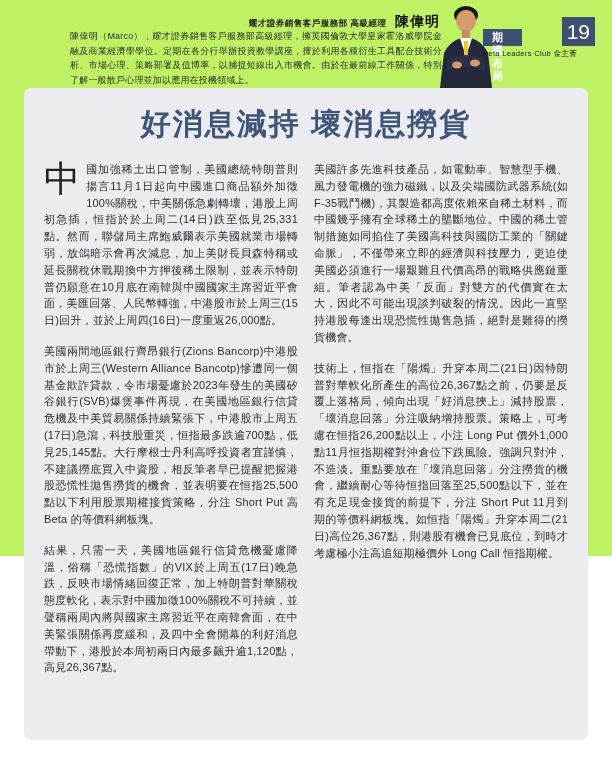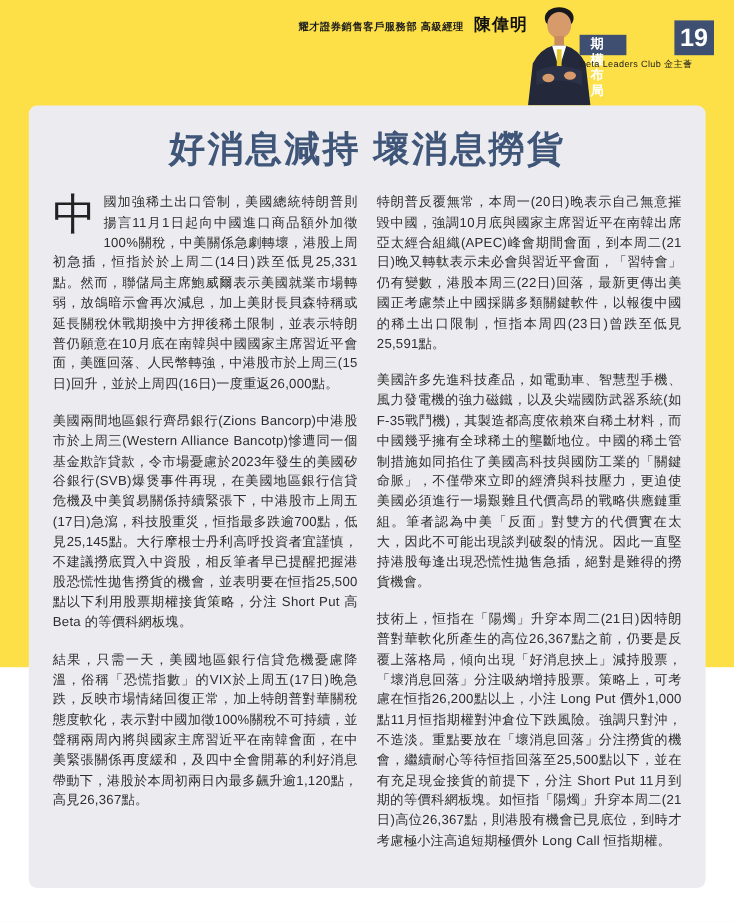--- a/index.html
+++ b/index.html
@@ -5,38 +5,38 @@
   :root{
     --navy:#3e4f72;
     --title-navy:#3f5679;
     --panel-bg:#ecebef;
     --text:#2e2e2e;
     --tie-yellow:#e6c92e;
   }
   *{margin:0;padding:0;box-sizing:border-box;}
   html,body{width:612px;height:768px;background:#fff;overflow:hidden;}
   body{font-family:"Liberation Sans","DejaVu Sans",sans-serif;color:var(--text);}
-  .page{position:relative;width:612px;height:556px;background:#fde047;}
+  .page{position:relative;width:612px;height:556px;background:#bef264;}
 
   
   header{position:absolute;top:0;left:0;width:612px;height:88px;}
   .byline-line{position:absolute;top:12px;left:70px;width:370px;text-align:right;white-space:nowrap;}
   .byline-line .role{font-size:8.5px;font-weight:bold;color:#1c1c1c;letter-spacing:.5px;}
   .byline-line .name{font-size:14px;font-weight:bold;color:#111;margin-left:4px;letter-spacing:1px;}
   .bio{position:absolute;top:29px;left:70px;width:372px;font-size:9px;line-height:14.5px;
        text-align:justify;color:#2b2b2b;letter-spacing:.2px;}
 
   .photo{position:absolute;top:3px;left:437px;width:58px;height:85px;}
   .photo svg{display:block;width:100%;height:100%;}
 
   .badge-group{position:absolute;top:17px;left:483px;width:112px;}
   .badge-boxes{display:flex;align-items:flex-end;gap:40px;}
   .badge-label{background:var(--navy);color:#fff;font-size:11px;font-weight:bold;
                letter-spacing:4px;padding:2px 6px 2px 9px;height:17px;line-height:13px;}
-  .badge-number{background:var(--navy);color:#fff;font-size:21px;font-weight:bold;
+  .badge-number{background:var(--navy);color:#fff;font-size:21px;font-weight:normal;
                 padding:2px 5px 1px 5px;height:29px;line-height:26px;}
   .club-caption{margin-top:3px;font-size:7.6px;color:#1d1d1d;letter-spacing:.3px;white-space:nowrap;}
 
   
   .panel{position:absolute;top:88px;left:24px;width:564px;height:652px;
          background:var(--panel-bg);border-radius:7px;overflow:hidden;padding:14px 20px 4px 20px;}
   h1{font-size:30px;font-weight:bold;color:var(--title-navy);text-align:center;
      letter-spacing:2px;margin:2px 0 16px 0;}
   .columns{display:flex;gap:16px;}
   .col{flex:1;min-width:0;}
@@ -51,20 +51,21 @@
 
 <div class="page" data-interactable="false">
 
   <header data-interactable="false">
 
     <div class="byline-line" data-interactable="false">
       <span class="role" data-interactable="false">耀才證券銷售客戶服務部 高級經理</span>
       <span class="name" data-interactable="false">陳偉明</span>
     </div>
 
+    <p class="bio" data-interactable="false">陳偉明（Marco），耀才證券銷售客戶服務部高級經理，擁英國倫敦大學皇家霍洛威學院金融及商業經濟學學位。定期在各分行舉辦投資教學講座，擅於利用各種衍生工具配合技術分析、市場心理、策略部署及值博率，以捕捉短線出入市機會。由於在最前線工作關係，特別了解一般散戶心理並加以應用在投機領域上。</p>
 
     <div class="photo" data-interactable="false">
       <svg viewBox="0 0 58 85" xmlns="http://www.w3.org/2000/svg" data-interactable="false">
         <ellipse cx="29" cy="12" rx="12" ry="9" fill="#17181c"></ellipse>
         <ellipse cx="29" cy="18" rx="10" ry="11" fill="#d79a6a"></ellipse>
         <rect x="25" y="27" width="8" height="8" fill="#c98c5e"></rect>
         <path d="M3,85 L7,50 Q13,38 24,35 L34,35 Q45,38 51,50 L55,85 Z" fill="#23283a"></path>
         <polygon points="23,35 35,35 29,54" fill="#ffffff"></polygon>
         <polygon points="27,38 31,38 31,58 27,58" fill="#e6c92e"></polygon>
         <path d="M10,56 Q29,48 48,56 L48,68 Q29,60 10,68 Z" fill="#2b3147"></path>
@@ -89,21 +90,20 @@
 
     <div class="columns" data-interactable="false">
 
       <div class="col" data-interactable="false">
         <p data-interactable="false"><span class="dropcap" data-interactable="false">中</span><span data-interactable="false">國加強稀土出口管制，美國總統特朗普則揚言11月1日起向中國進口商品額外加徵100%關稅，中美關係急劇轉壞，港股上周初急插，恒指於於上周二(14日)跌至低見25,331點。然而，聯儲局主席鮑威爾表示美國就業市場轉弱，放鴿暗示會再次減息，加上美財長貝森特稱或延長關稅休戰期換中方押後稀土限制，並表示特朗普仍願意在10月底在南韓與中國國家主席習近平會面，美匯回落、人民幣轉強，中港股市於上周三(15日)回升，並於上周四(16日)一度重返26,000點。</span></p>
         <p data-interactable="false">美國兩間地區銀行齊昂銀行(Zions Bancorp)中港股市於上周三(Western Alliance Bancotp)慘遭同一個基金欺詐貸款，令市場憂慮於2023年發生的美國矽谷銀行(SVB)爆煲事件再現，在美國地區銀行信貸危機及中美貿易關係持續緊張下，中港股市上周五(17日)急瀉，科技股重災，恒指最多跌逾700點，低見25,145點。大行摩根士丹利高呼投資者宜謹慎，不建議撈底買入中資股，相反筆者早已提醒把握港股恐慌性拋售撈貨的機會，並表明要在恒指25,500點以下利用股票期權接貨策略，分注 Short Put 高 Beta 的等價科網板塊。</p>
         <p data-interactable="false">結果，只需一天，美國地區銀行信貸危機憂慮降溫，俗稱「恐慌指數」的VIX於上周五(17日)晚急跌，反映市場情緒回復正常，加上特朗普對華關稅態度軟化，表示對中國加徵100%關稅不可持續，並聲稱兩周內將與國家主席習近平在南韓會面，在中美緊張關係再度緩和，及四中全會開幕的利好消息帶動下，港股於本周初兩日內最多飆升逾1,120點，高見26,367點。</p>
       </div>
 
       <div class="col" data-interactable="false">
-        <p data-interactable="false">特朗普反覆無常，本周一(20日)晚表示自己無意摧毀中國，強調10月底與國家主席習近平在南韓出席亞太經合組織(APEC)峰會期間會面，到本周二(21日)晚又轉軚表示未必會與習近平會面，「習特會」仍有變數，港股本周三(22日)回落，最新更傳出美國正考慮禁止中國採購多類關鍵軟件，以報復中國的稀土出口限制，恒指本周四(23日)曾跌至低見25,591點。</p>
         <p data-interactable="false">美國許多先進科技產品，如電動車、智慧型手機、風力發電機的強力磁鐵，以及尖端國防武器系統(如F-35戰鬥機)，其製造都高度依賴來自稀土材料，而中國幾乎擁有全球稀土的壟斷地位。中國的稀土管制措施如同掐住了美國高科技與國防工業的「關鍵命脈」，不僅帶來立即的經濟與科技壓力，更迫使美國必須進行一場艱難且代價高昂的戰略供應鏈重組。筆者認為中美「反面」對雙方的代價實在太大，因此不可能出現談判破裂的情況。因此一直堅持港股每逢出現恐慌性拋售急插，絕對是難得的撈貨機會。</p>
         <p data-interactable="false">技術上，恒指在「陽燭」升穿本周二(21日)因特朗普對華軟化所產生的高位26,367點之前，仍要是反覆上落格局，傾向出現「好消息挾上」減持股票，「壞消息回落」分注吸納增持股票。策略上，可考慮在恒指26,200點以上，小注 Long Put 價外1,000點11月恒指期權對沖倉位下跌風險。強調只對沖，不造淡。重點要放在「壞消息回落」分注撈貨的機會，繼續耐心等待恒指回落至25,500點以下，並在有充足現金接貨的前提下，分注 Short Put 11月到期的等價科網板塊。如恒指「陽燭」升穿本周二(21日)高位26,367點，則港股有機會已見底位，到時才考慮極小注高追短期極價外 Long Call 恒指期權。</p>
       </div>
 
     </div>
 
   </main>
 
 </div>
 

